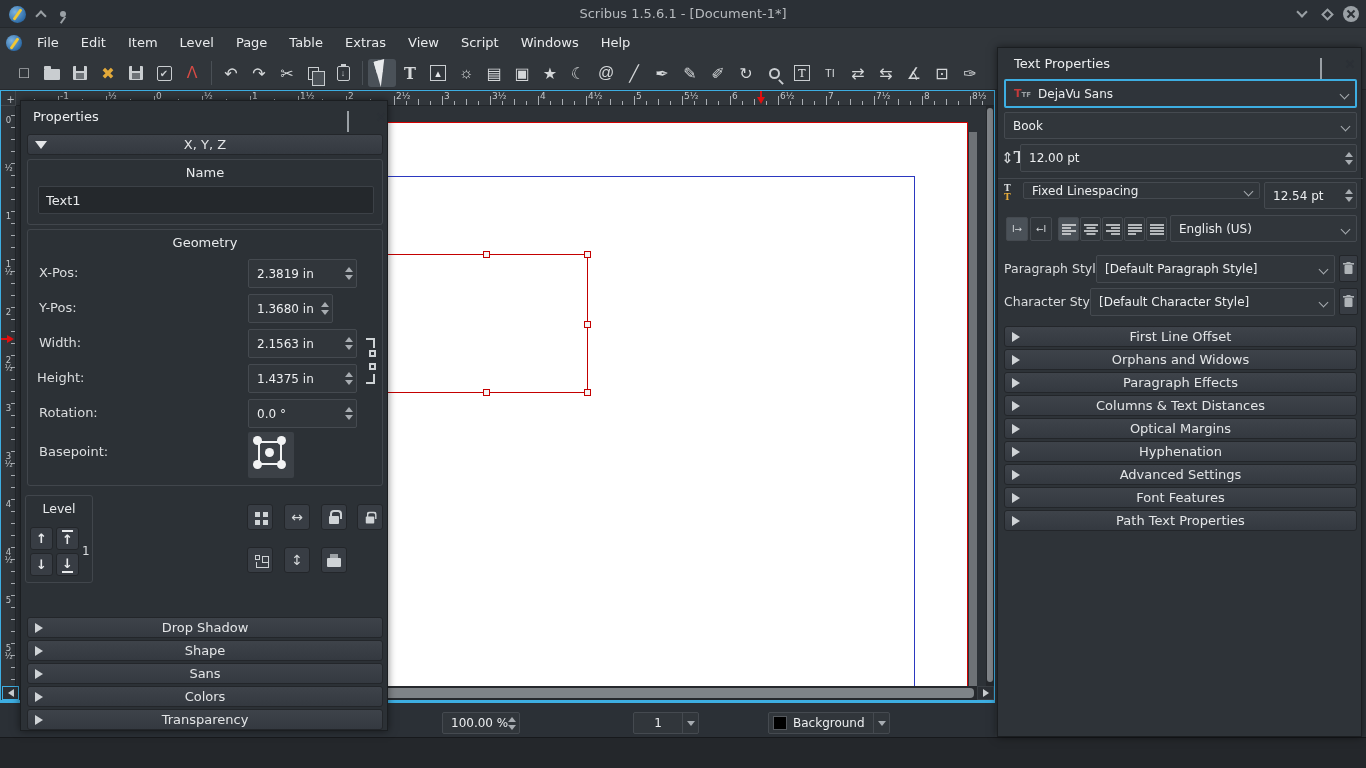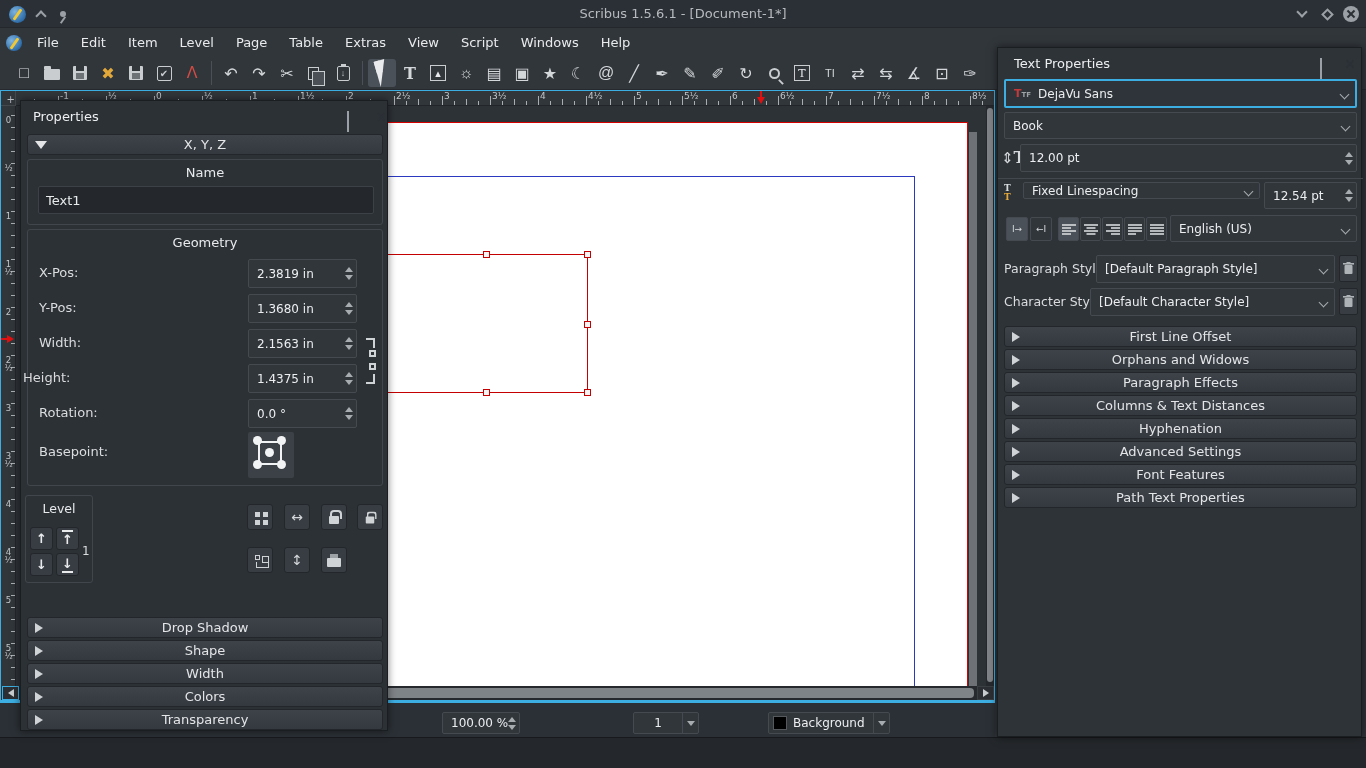--- a/index.html
+++ b/index.html
@@ -572,36 +572,36 @@
 
   <span class="flabel" style="left:18px; top:164px;">X-Pos:</span>
   <div class="spin" style="left:227px; top:158px; width:109px; height:29px;">
     <span>2.3819 in</span>
       <span class="updown">
         <span class="u-up"></span>
         <span class="u-dn"></span>
       </span>
     </div>
   <span class="flabel" style="left:18px; top:199px;">Y-Pos:</span>
-  <div class="spin" style="left:227px; top:193px; width:109px; height:29px;">
+  <div class="spin" style="left:227px; top:193px; width:85px; height:29px;">
     <span>1.3680 in</span>
       <span class="updown">
         <span class="u-up"></span>
         <span class="u-dn"></span>
       </span>
     </div>
   <span class="flabel" style="left:18px; top:234px;">Width:</span>
   <div class="spin" style="left:227px; top:228px; width:109px; height:29px;">
     <span>2.1563 in</span>
       <span class="updown">
         <span class="u-up"></span>
         <span class="u-dn"></span>
       </span>
     </div>
-  <span class="flabel" style="left:2px; top:269px;">Height:</span>
+  <span class="flabel" style="left:16px; top:269px;">Height:</span>
   <div class="spin" style="left:227px; top:263px; width:109px; height:29px;">
     <span>1.4375 in</span>
       <span class="updown">
         <span class="u-up"></span>
         <span class="u-dn"></span>
       </span>
     </div>
   <span class="flabel" style="left:18px; top:304px;">Rotation:</span>
   <div class="spin" style="left:227px; top:298px; width:109px; height:29px;">
     <span>0.0 °</span>
@@ -662,21 +662,21 @@
       <div class="secbar">
         <span class="tri"></span>
         <span>Drop Shadow</span>
       </div>
       <div class="secbar">
         <span class="tri"></span>
         <span>Shape</span>
       </div>
       <div class="secbar">
         <span class="tri"></span>
-        <span>Width</span>
+        <span>Sans</span>
       </div>
       <div class="secbar">
         <span class="tri"></span>
         <span>Colors</span>
       </div>
       <div class="secbar">
         <span class="tri"></span>
         <span>Transparency</span>
       </div>
     </div>
@@ -818,20 +818,24 @@
       <div class="secbar">
         <span class="tri"></span>
         <span>Paragraph Effects</span>
       </div>
       <div class="secbar">
         <span class="tri"></span>
         <span>Columns &amp; Text Distances</span>
       </div>
       <div class="secbar">
         <span class="tri"></span>
+        <span>Optical Margins</span>
+      </div>
+      <div class="secbar">
+        <span class="tri"></span>
         <span>Hyphenation</span>
       </div>
       <div class="secbar">
         <span class="tri"></span>
         <span>Advanced Settings</span>
       </div>
       <div class="secbar">
         <span class="tri"></span>
         <span>Font Features</span>
       </div>

